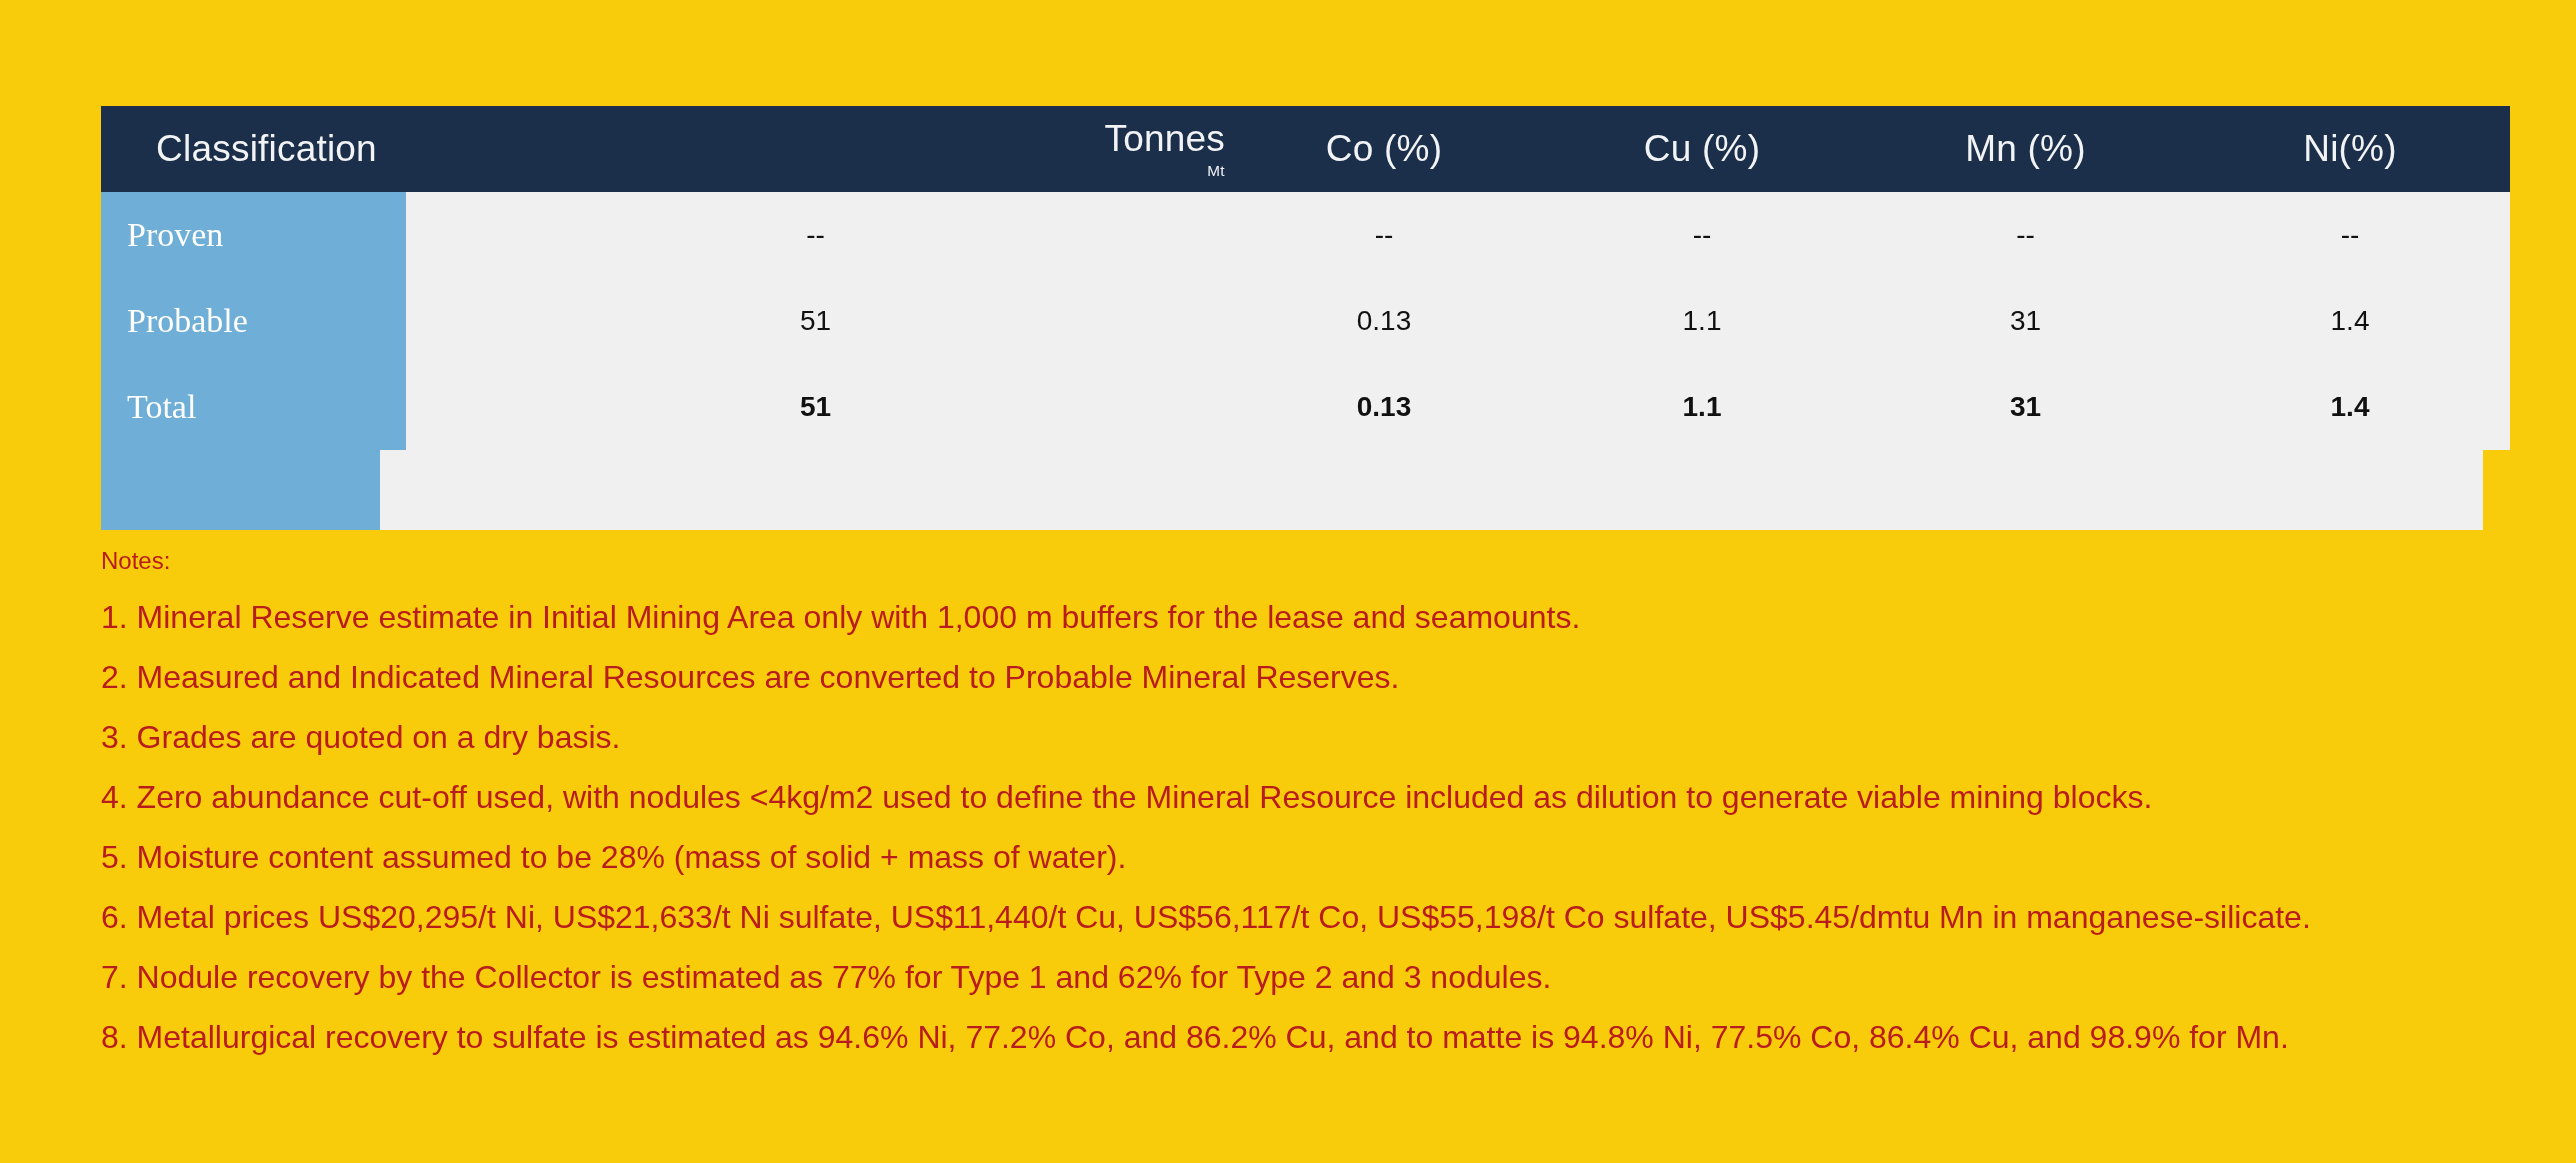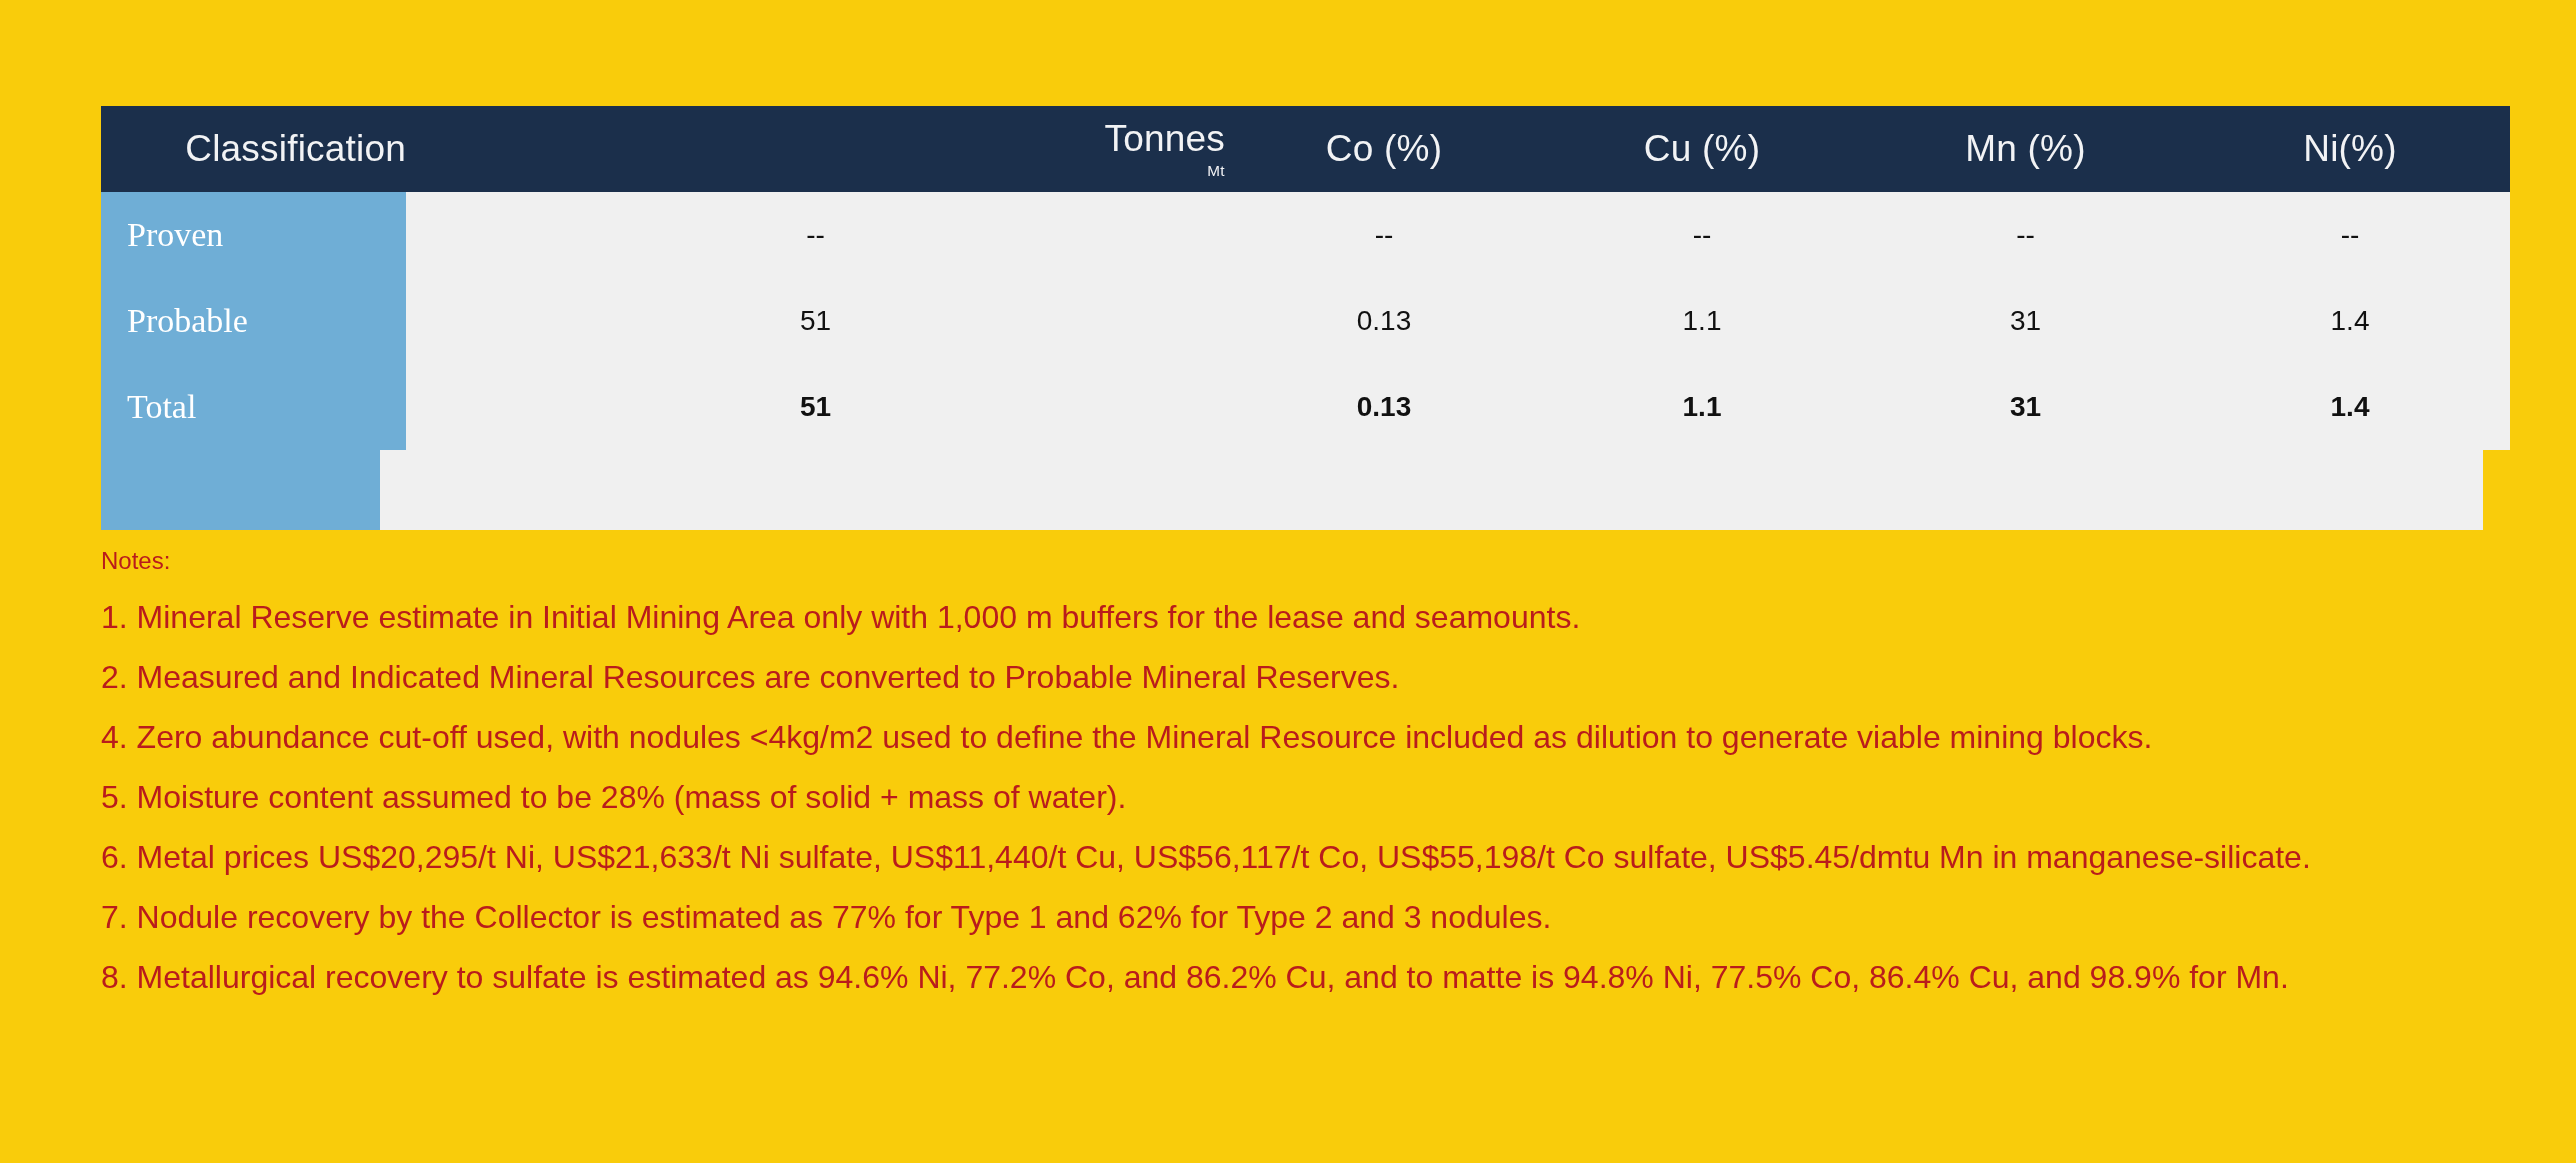--- a/index.html
+++ b/index.html
@@ -36,21 +36,21 @@
     background: #1B2F4B;
     color: #F2F3F5;
     font-weight: 400;
     height: 86px;
     padding: 0;
     vertical-align: middle;
     font-size: 37px;
     letter-spacing: 0.2px;
   }
   th.col-class {
-    text-align: right;
+    text-align: center;
     padding-left: 26px !important;
     width: 279px;
   }
   th.col-tonnes { width: 819px; }
   th.col-co     { width: 318px; }
   th.col-cu     { width: 318px; }
   th.col-mn     { width: 329px; }
   th.col-ni     { width: 320px; }
 
   .tonnes-stack {
@@ -186,20 +186,21 @@
     <div class="table-footer">
       <div class="footer-blue"></div>
       <div class="footer-grey"></div>
     </div>
   </div>
 
   <div class="notes">
     <div class="notes-title">Notes:</div>
     <div class="note-line">1. Mineral Reserve estimate in Initial Mining Area only with 1,000 m buffers for the lease and seamounts.</div>
     <div class="note-line">2. Measured and Indicated Mineral Resources are converted to Probable Mineral Reserves.</div>
+    <div class="note-line">3. Grades are quoted on a dry basis.</div>
     <div class="note-line">4. Zero abundance cut-off used, with nodules &lt;4kg/m2 used to define the Mineral Resource included as dilution to generate viable mining blocks.</div>
     <div class="note-line">5. Moisture content assumed to be 28% (mass of solid + mass of water).</div>
     <div class="note-line">6. Metal prices US$20,295/t Ni, US$21,633/t Ni sulfate, US$11,440/t Cu, US$56,117/t Co, US$55,198/t Co sulfate, US$5.45/dmtu Mn in manganese-silicate.</div>
     <div class="note-line">7. Nodule recovery by the Collector is estimated as 77% for Type 1 and 62% for Type 2 and 3 nodules.</div>
     <div class="note-line">8. Metallurgical recovery to sulfate is estimated as 94.6% Ni, 77.2% Co, and 86.2% Cu, and to matte is 94.8% Ni, 77.5% Co, 86.4% Cu, and 98.9% for Mn.</div>
   </div>
 
 </div>
 
 

